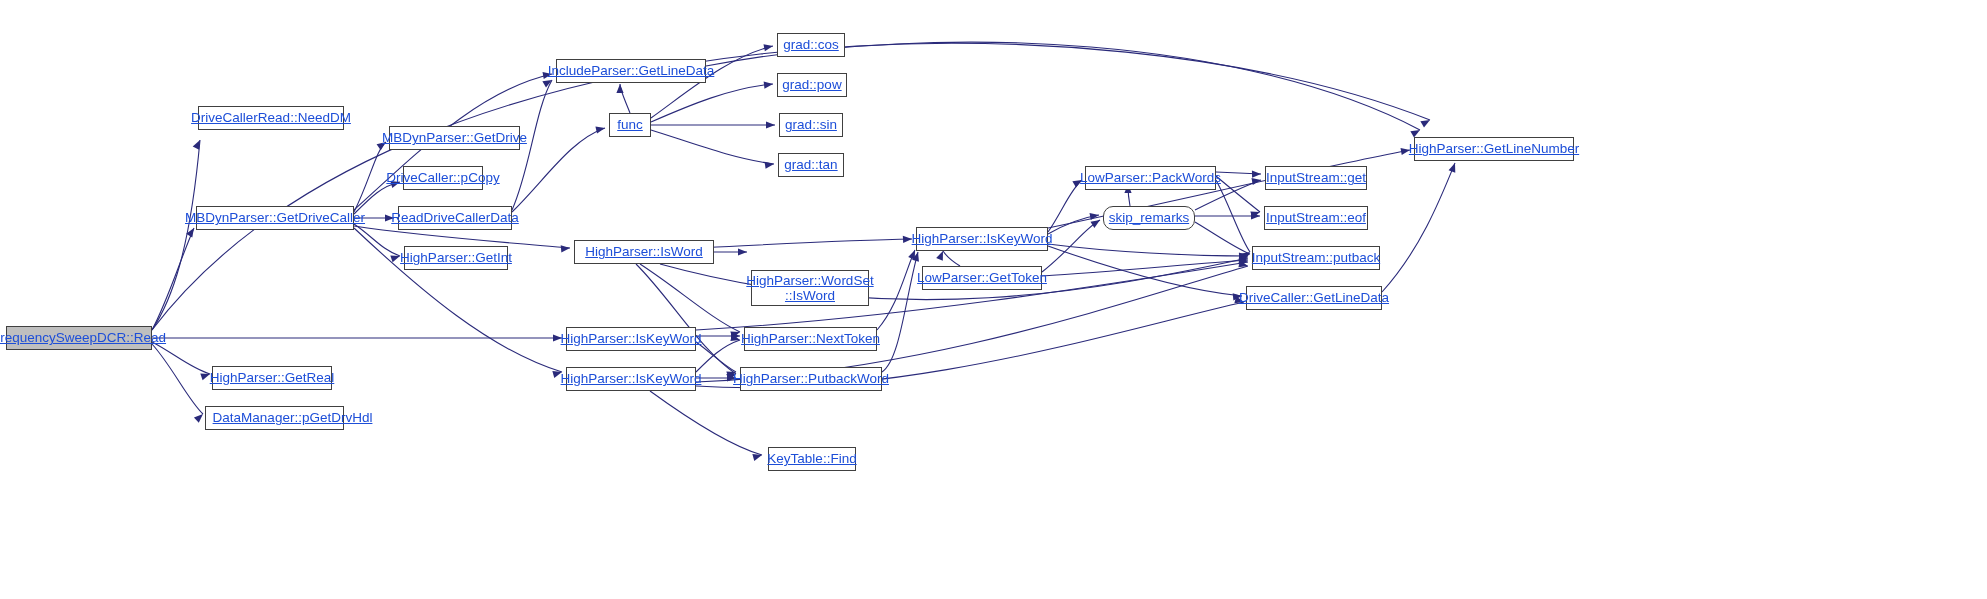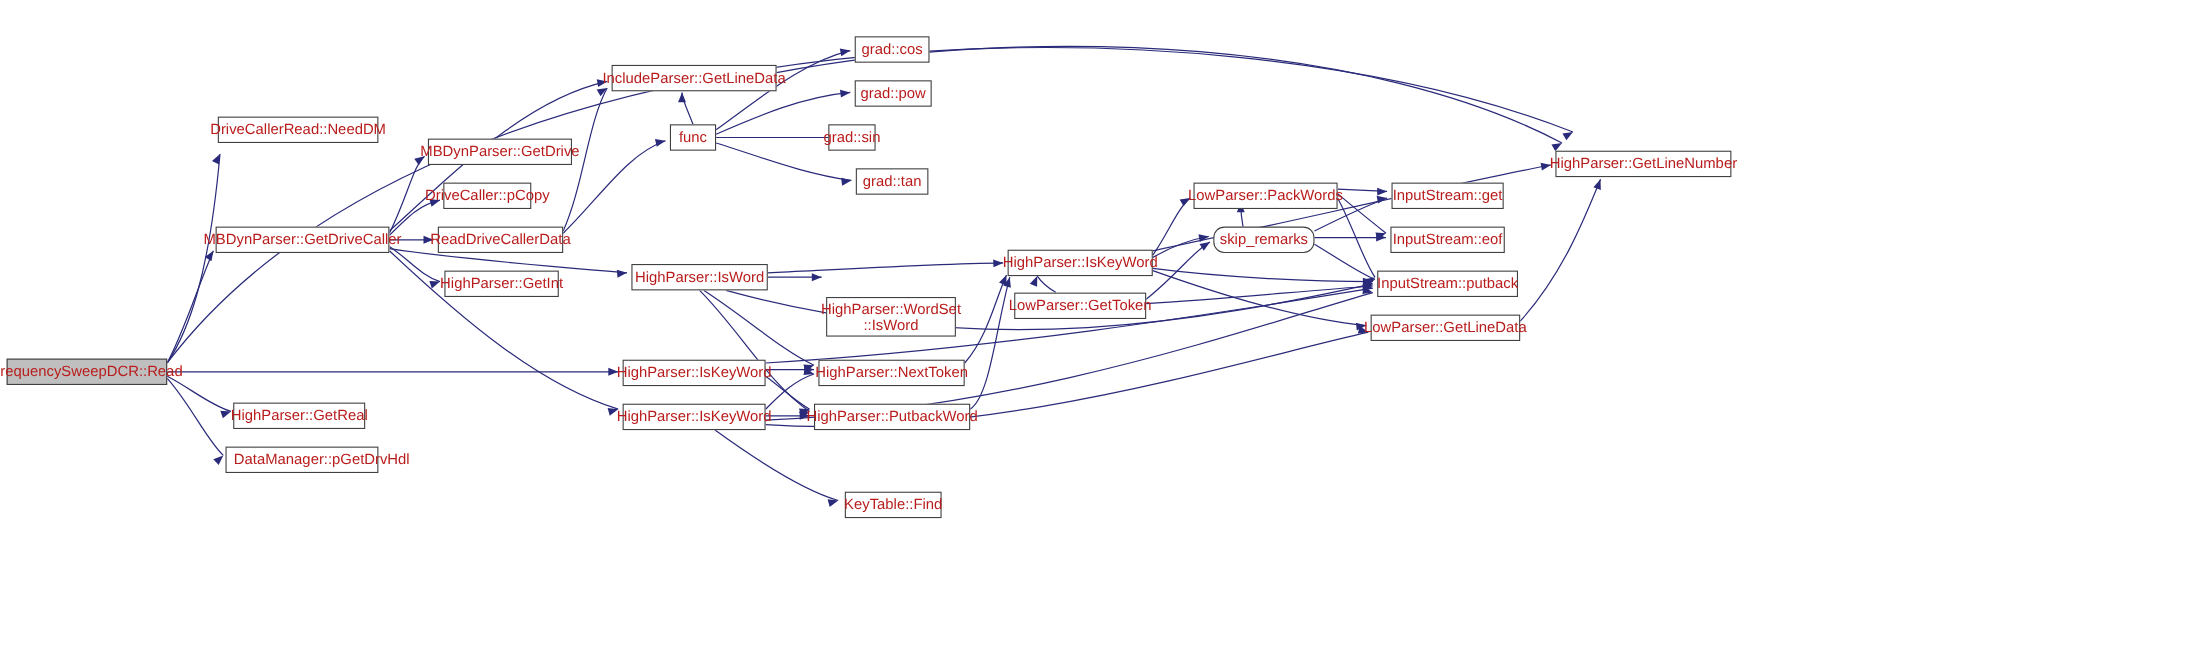--- a/index.html
+++ b/index.html
@@ -16,31 +16,32 @@
     position:absolute;
     left:0; top:0;
     width:1987px; height:599px;
     pointer-events:none;
   }
   .node{
     position:absolute;
     box-sizing:border-box;
     border:1px solid #404040;
     background:#ffffff;
-    color:#b91c1c;
+    color:#1d4ed8;
     font-size:13.5px;
     line-height:1.12;
     display:flex;
     align-items:center;
     justify-content:center;
     text-align:center;
     white-space:pre;
     letter-spacing:0px;
     z-index:5;
     padding:0 4px;
+    text-decoration:underline;
   }
   .node.root{
     background:#bfbfbf;
     border:1px solid #404040;
   }
   .node.two-line{
     line-height:1.12;
     white-space:pre-line;
     margin-top:36px;
   }
@@ -162,33 +163,33 @@
       <div class="node" style="left: 212px; top: 366px; width: 120px; height: 24px;">HighParser::GetReal</div>
       <div class="node" style="left: 205px; top: 406px; width: 139px; height: 24px; padding-left: 40px;">DataManager::pGetDrvHdl</div>
       <div class="node" style="left: 389px; top: 126px; width: 131px; height: 24px;">MBDynParser::GetDrive</div>
       <div class="node" style="left: 403px; top: 166px; width: 80px; height: 24px;">DriveCaller::pCopy</div>
       <div class="node" style="left: 398px; top: 206px; width: 114px; height: 24px;">ReadDriveCallerData</div>
       <div class="node" style="left: 404px; top: 246px; width: 104px; height: 24px;">HighParser::GetInt</div>
       <div class="node" style="left: 556px; top: 59px; width: 150px; height: 24px;">IncludeParser::GetLineData</div>
       <div class="node" style="left: 609px; top: 113px; width: 42px; height: 24px;">func</div>
       <div class="node" style="left: 777px; top: 33px; width: 68px; height: 24px;">grad::cos</div>
       <div class="node" style="left: 777px; top: 73px; width: 70px; height: 24px;">grad::pow</div>
-      <div class="node" style="left: 753px; top: 113px; width: 43px; height: 24px;">grad::sin</div>
+      <div class="node" style="left: 779px; top: 113px; width: 64px; height: 24px;">grad::sin</div>
       <div class="node" style="left: 778px; top: 153px; width: 66px; height: 24px;">grad::tan</div>
-      <div class="node" style="left: 574px; top: 240px; width: 124px; height: 24px;">HighParser::IsWord</div>
+      <div class="node" style="left: 574px; top: 240px; width: 140px; height: 24px;">HighParser::IsWord</div>
       <div class="node two-line" style="left: 751px; top: 234px; width: 118px; height: 36px;">HighParser::WordSet
 ::IsWord</div>
       <div class="node" style="left: 916px; top: 227px; width: 132px; height: 24px;">HighParser::IsKeyWord</div>
       <div class="node" style="left: 922px; top: 266px; width: 120px; height: 24px;">LowParser::GetToken</div>
       <div class="node" style="left: 1085px; top: 166px; width: 131px; height: 24px;">LowParser::PackWords</div>
       <div class="node" style="left: 1103px; top: 206px; width: 92px; height: 24px; border-radius: 10px;">skip_remarks</div>
       <div class="node" style="left: 1265px; top: 166px; width: 102px; height: 24px;">InputStream::get</div>
       <div class="node" style="left: 1264px; top: 206px; width: 104px; height: 24px;">InputStream::eof</div>
       <div class="node" style="left: 1252px; top: 246px; width: 128px; height: 24px;">InputStream::putback</div>
-      <div class="node" style="left: 1246px; top: 286px; width: 136px; height: 24px;">LowParser::GetLineData</div>
+      <div class="node" style="left: 1246px; top: 286px; width: 136px; height: 24px;">DriveCaller::GetLineData</div>
       <div class="node" style="left: 1414px; top: 137px; width: 160px; height: 24px;">HighParser::GetLineNumber</div>
       <div class="node" style="left: 566px; top: 327px; width: 130px; height: 24px;">HighParser::IsKeyWord</div>
       <div class="node" style="left: 566px; top: 367px; width: 130px; height: 24px;">HighParser::IsKeyWord</div>
       <div class="node" style="left: 744px; top: 327px; width: 133px; height: 24px;">HighParser::NextToken</div>
       <div class="node" style="left: 740px; top: 367px; width: 142px; height: 24px;">HighParser::PutbackWord</div>
       <div class="node" style="left: 768px; top: 447px; width: 88px; height: 24px;">KeyTable::Find</div>
     </div>
 </div>
 
 </body></html>

